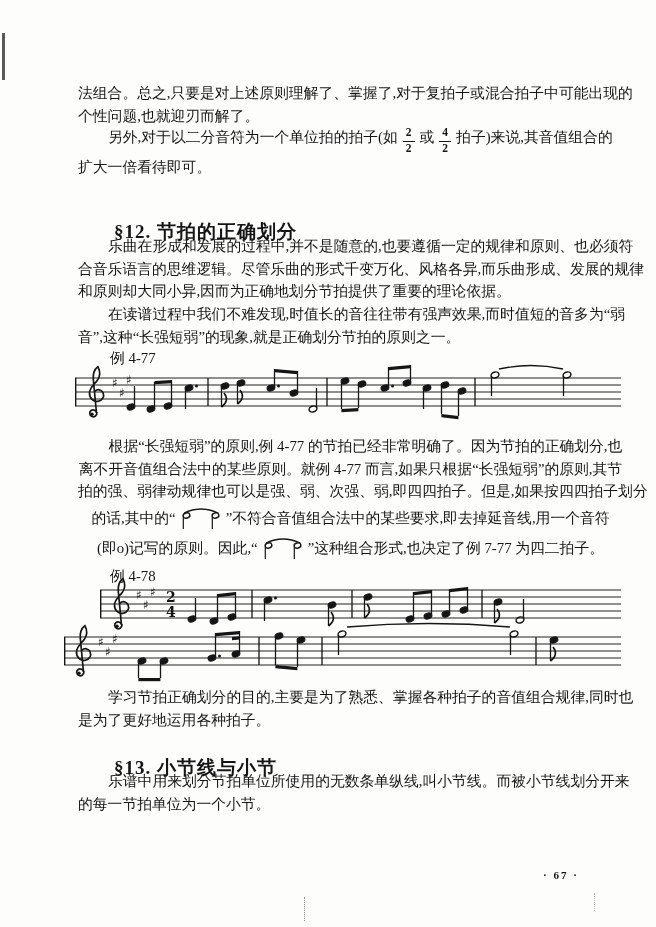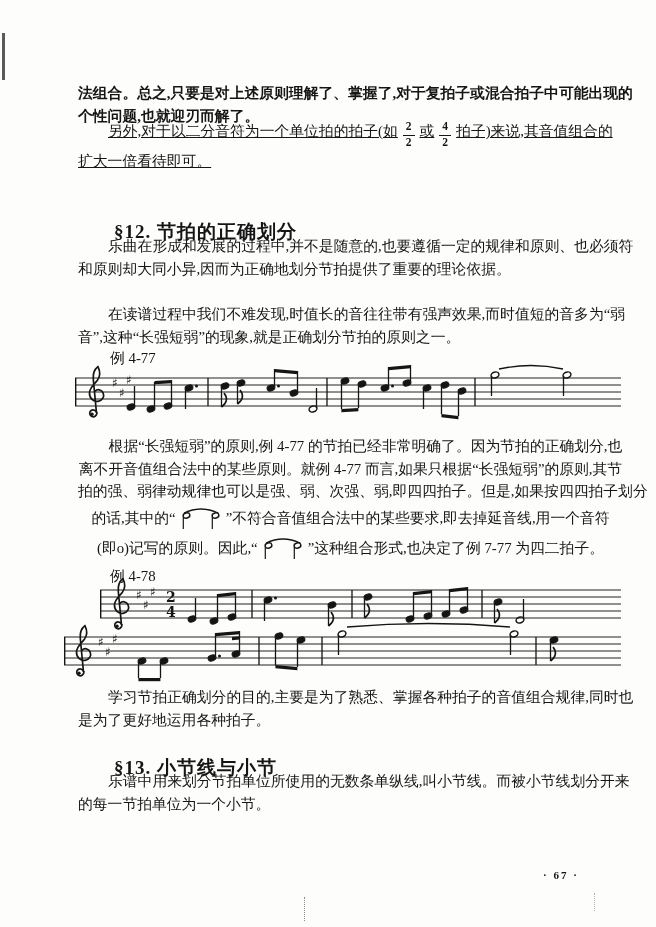--- a/index.html
+++ b/index.html
@@ -25,36 +25,37 @@
   .artifact{position:absolute;background:#5a5a5a;}
   .speck{position:absolute;border-left:1.5px dotted #8a8a8a;width:0;}
 </style>
 </head>
 <body>
 
 <div class="artifact" style="left:2px;top:33px;width:2.5px;height:47px;"></div>
 <div class="speck" style="left:304px;top:897px;height:24px;"></div>
 <div class="speck" style="left:594px;top:893px;height:18px;opacity:.6;"></div>
 
-<div class="block" style="top:82px;font-weight:bold;">
+<div class="block" style="top:82px;">
   <div class="ln">法组合。总之,只要是对上述原则理解了、掌握了,对于复拍子或混合拍子中可能出现的</div>
   <div class="ln">个性问题,也就迎刃而解了。</div>
 </div>
 
-<div class="block" style="top:115px;text-decoration:underline;">
+<div class="block" style="top:121px;">
   <div class="ln ind" style="line-height:33px;">
     <span>另外,对于以二分音符为一个单位拍的拍子(如</span><span class="frac"><span class="fn">2</span><span class="fd">2</span></span><span>或</span><span class="frac"><span class="fn">4</span><span class="fd">2</span></span><span>拍子)来说,其音值组合的</span>
   </div>
   <div class="ln">扩大一倍看待即可。</div>
 </div>
 
 <h2 class="abs" style="left:78px;top:204px;">§12. 节拍的正确划分</h2>
 
 <div class="block" style="top:235px;">
   <div class="ln ind">乐曲在形成和发展的过程中,并不是随意的,也要遵循一定的规律和原则、也必须符</div>
+  <div class="ln">合音乐语言的思维逻辑。尽管乐曲的形式千变万化、风格各异,而乐曲形成、发展的规律</div>
   <div class="ln">和原则却大同小异,因而为正确地划分节拍提供了重要的理论依据。</div>
 </div>
 
 <div class="block" style="top:303px;">
   <div class="ln ind">在读谱过程中我们不难发现,时值长的音往往带有强声效果,而时值短的音多为“弱</div>
   <div class="ln">音”,这种“长强短弱”的现象,就是正确划分节拍的原则之一。</div>
 </div>
 
 <div class="block exlabel" style="top:347px;">例 4-77</div>
 

